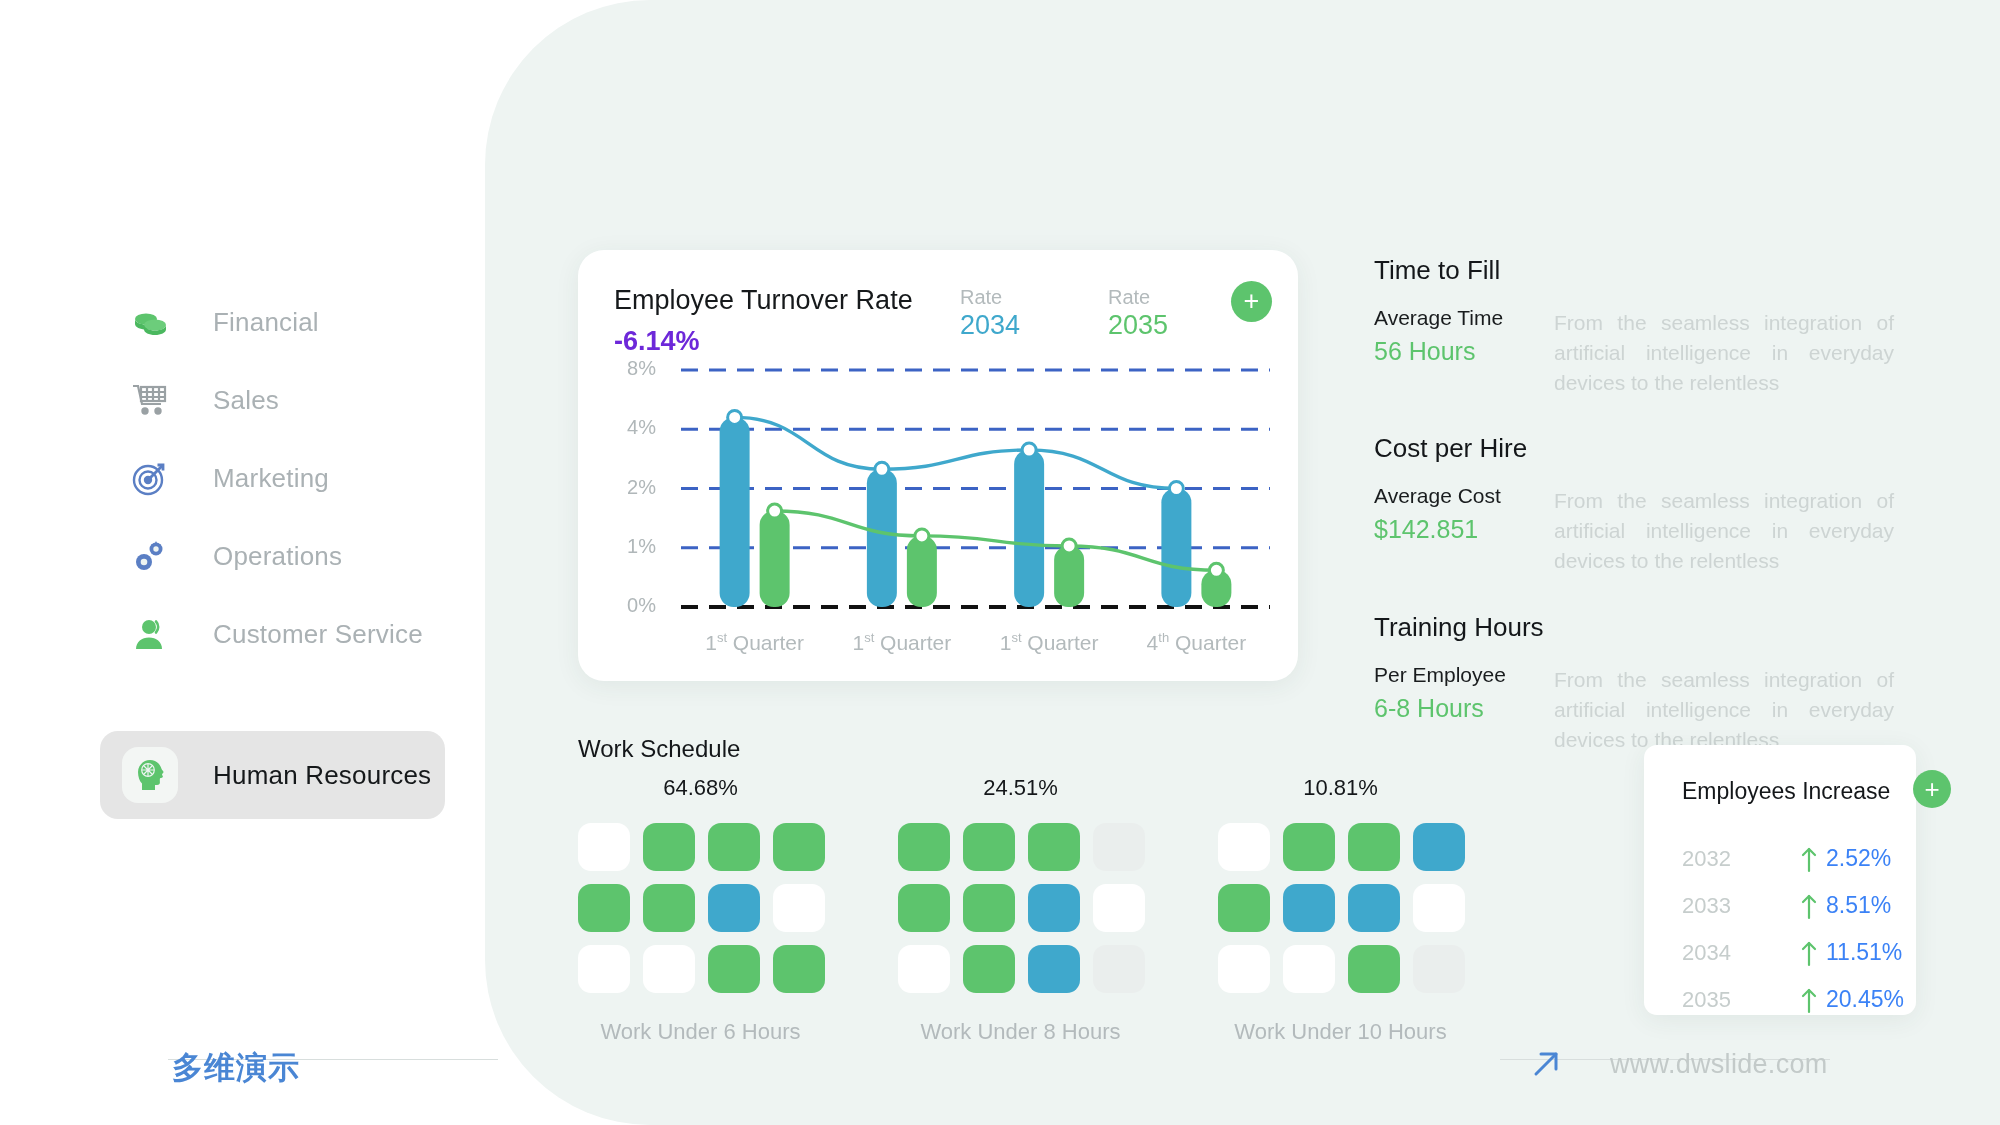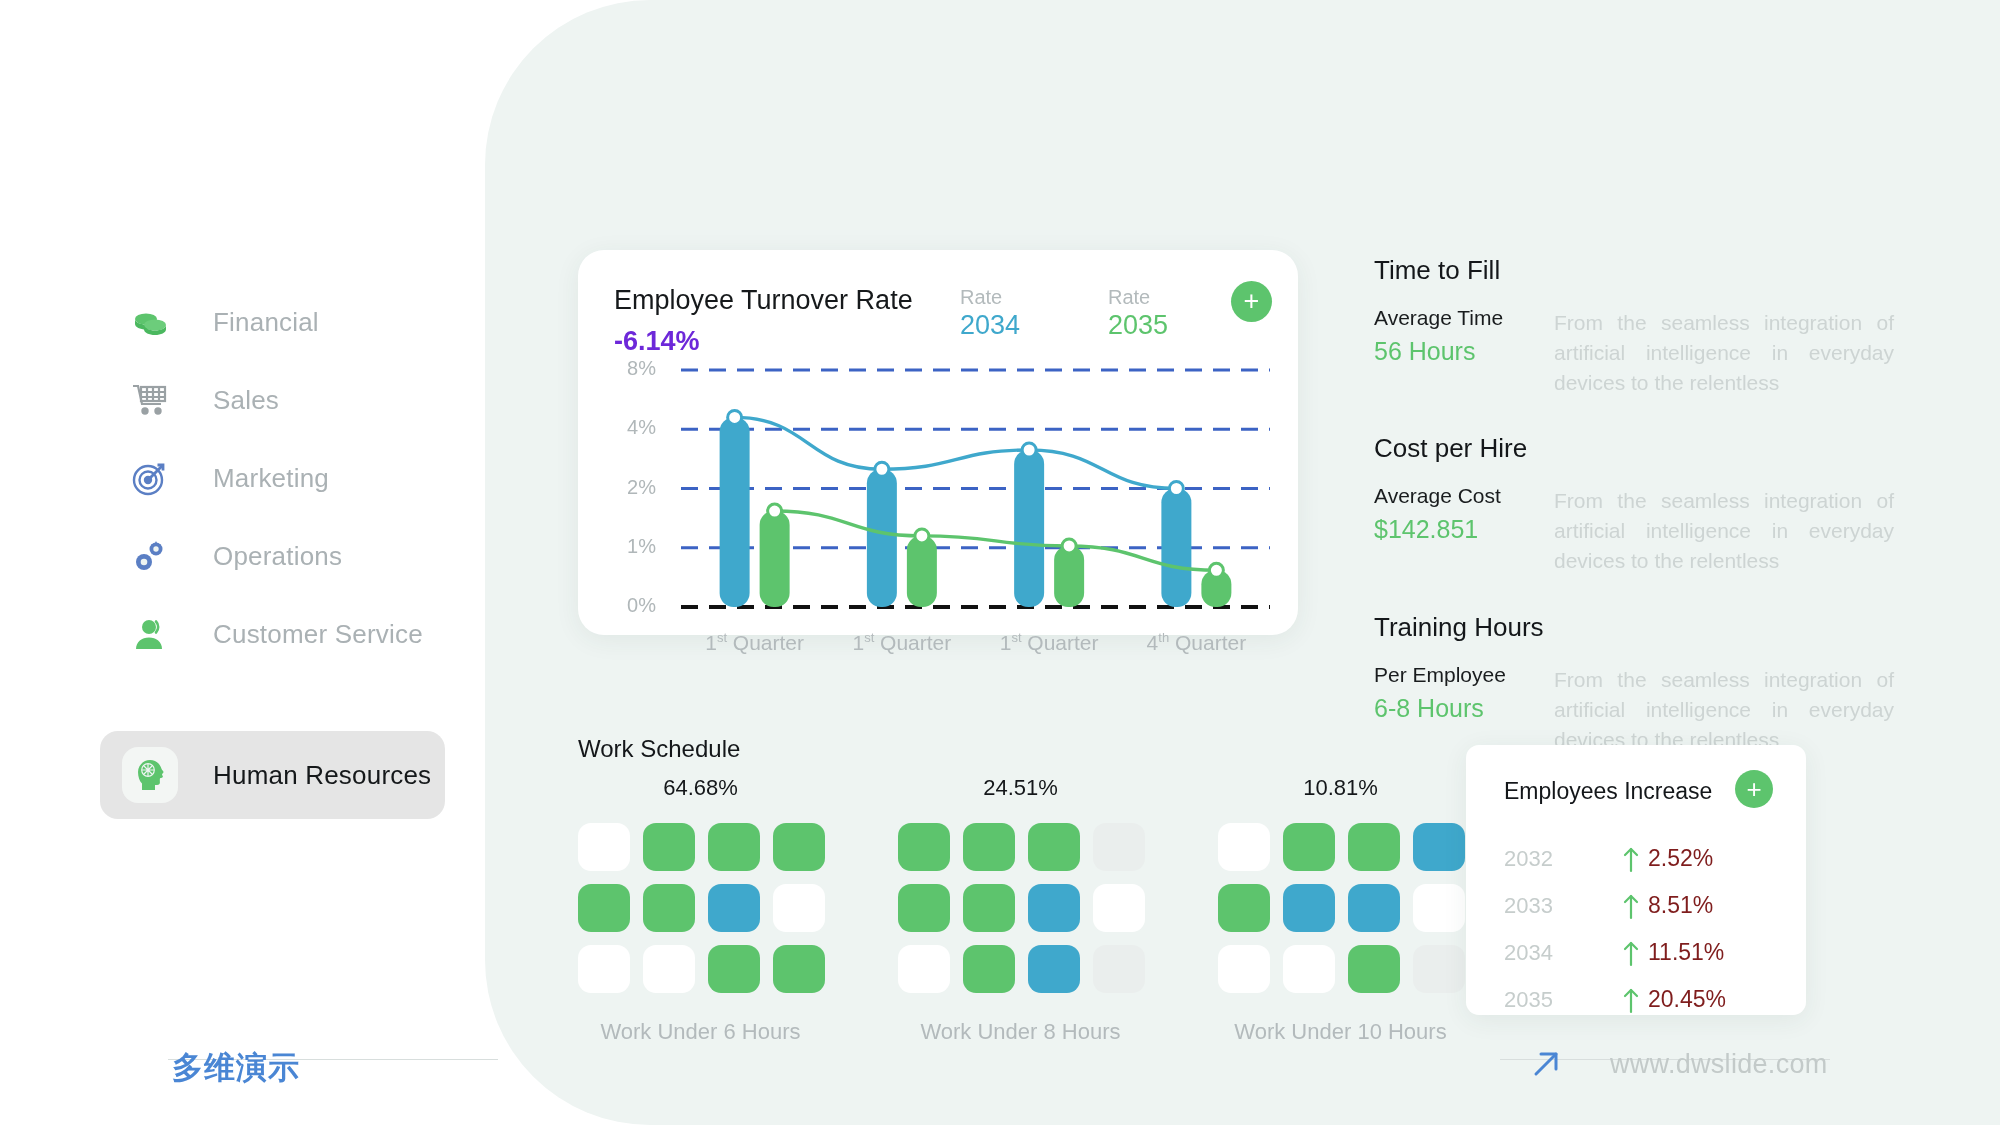--- a/index.html
+++ b/index.html
@@ -43,21 +43,21 @@
     font-size:31px; font-weight:bold; color:#4a86d4; letter-spacing:1px;
   }
   #site-url{
     position:absolute; left:1610px; top:1049px;
     font-size:27px; color:#c3cac9; letter-spacing:.3px;
   }
   #site-arrow{ position:absolute; left:1528px; top:1046px; width:36px; height:36px; }
 
   
   #chart-card{
-    position:absolute; left:578px; top:250px; width:720px; height:385px;
+    position:absolute; left:578px; top:250px; width:720px; height:431px;
     background:#fff; border-radius:26px; box-shadow:0 5px 26px rgba(40,70,60,.07);
   }
   #chart-title{ position:absolute; left:36px; top:35px; font-size:27px; color:#16191b; white-space:nowrap; }
   #chart-delta{ position:absolute; left:36px; top:76px; font-size:27px; color:#6d28d9;font-weight:bold; }
   .rate-col{ position:absolute; top:37px; text-align:left; }
   .rate-cap{ font-size:20px; color:#b3babc; line-height:1; }
   .rate-val{ font-size:27px; line-height:1.35; }
   #rate-2034{ left:382px; } #rate-2034 .rate-val{ color:#3fa8cc; }
   #rate-2035{ left:530px; } #rate-2035 .rate-val{ color:#5dc46d; }
   #chart-add-btn{
@@ -90,34 +90,34 @@
   .ws-grid{ display:grid; grid-template-columns:repeat(4,52px); grid-auto-rows:48px; gap:13px 13px; }
   .ws-cell{ border-radius:13px; }
   .ws-cell.green{ background:#5dc46d; }
   .ws-cell.blue{  background:#3fa8cc; }
   .ws-cell.white{ background:#ffffff; }
   .ws-cell.empty{ background:#eaeeed; }
   .ws-cap{ margin-top:26px; font-size:22px; color:#b3babc; text-align:center; white-space:nowrap; }
 
   
   #emp-card{
-    position:absolute; left:1466px; top:745px; width:340px; height:270px;
+    position:absolute; left:1644px; top:745px; width:272px; height:270px;
     background:#fff; border-radius:13px; box-shadow:0 5px 26px rgba(40,70,60,.07);
   }
   #emp-title{ position:absolute; left:38px; top:33px; font-size:23px; color:#14171a; }
   #emp-add-btn{
     position:absolute; left:269px; top:25px; width:38px; height:38px; border-radius:50%;
     background:#5dc46d; display:flex; align-items:center; justify-content:center;
     color:#fff; font-size:26px; line-height:1; font-weight:300;
   }
   #emp-rows{ position:absolute; left:38px; top:90px; width:270px; }
   .emp-row{ display:flex; align-items:center; height:47px; }
   .emp-year{ width:110px; font-size:22px; color:#c6cdcc; }
   .emp-arrow{ width:34px; display:flex; justify-content:center; }
-  .emp-pct{ font-size:23px; color:#7f1d1d; }
+  .emp-pct{ font-size:23px; color:#3b82f6; }
 </style>
 </head>
 <body>
 
 <div id="stage-panel"></div>
 
 <nav id="sidebar">
 
   <div class="nav-item" style="top:278px">
     <span class="nav-ico">

